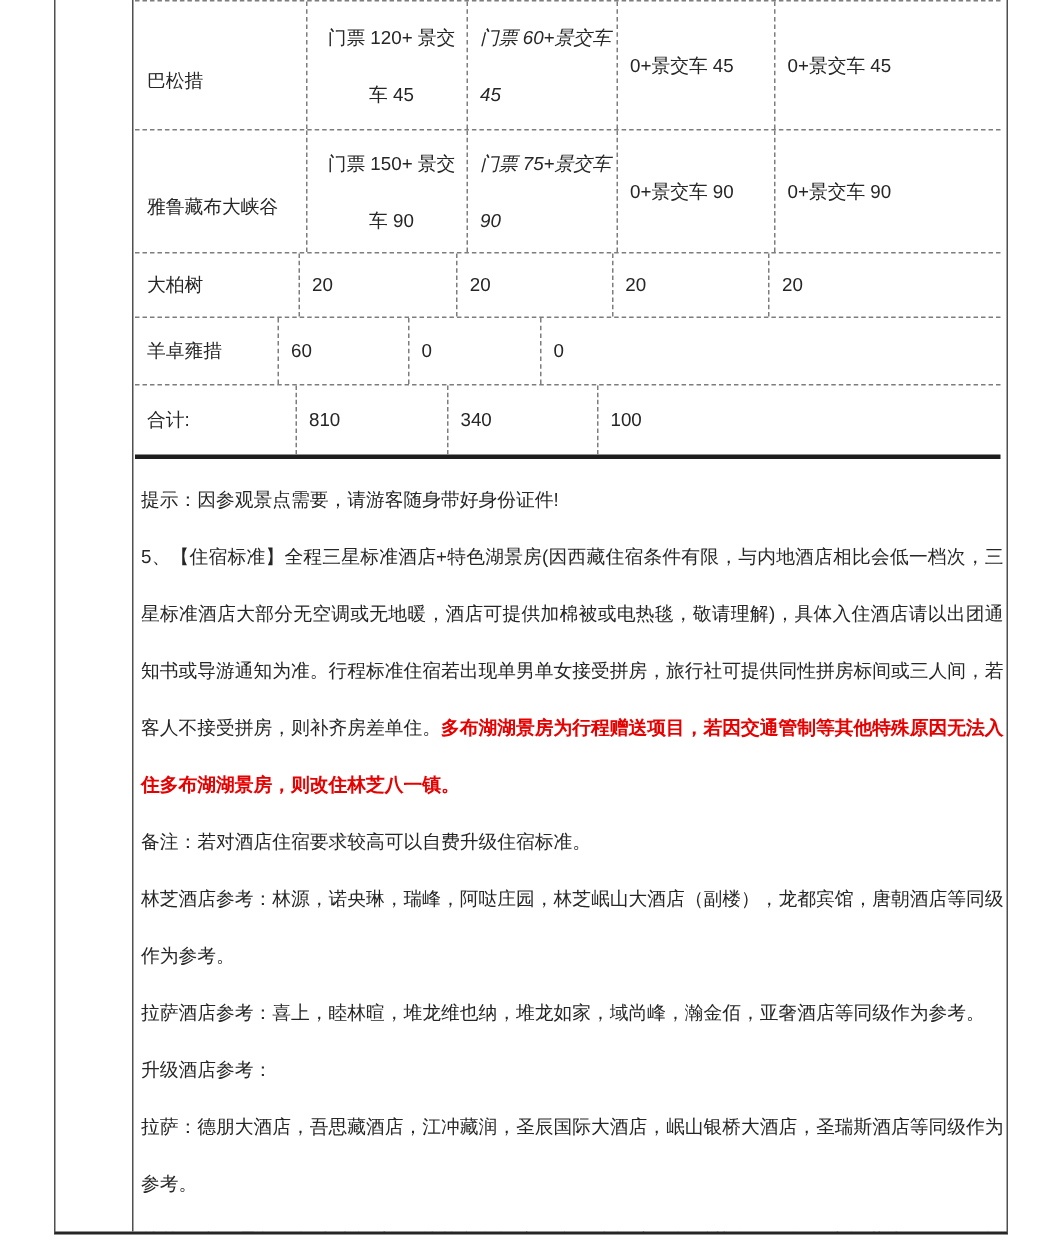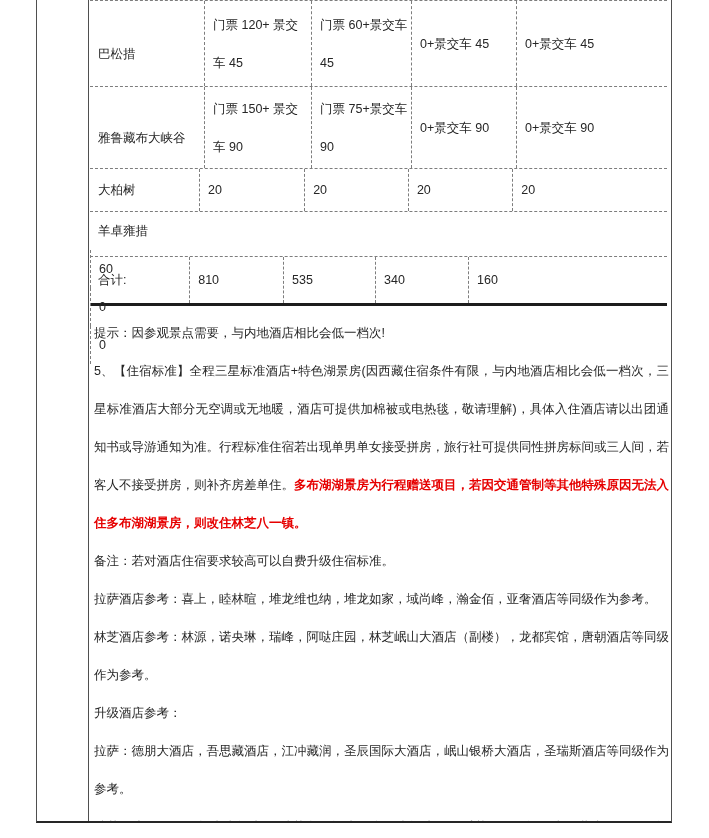--- a/index.html
+++ b/index.html
@@ -52,26 +52,26 @@
     padding:0 2px 0 8px;
     box-sizing:border-box;
     font-size:12.5px;
     line-height:38px;
     border-left:1px dashed #7d7d7d;
   }
   .fee-cell:first-child{border-left:none;}
   .row-h1{height:85px;}
   .row-h2{height:82px;}
   .row-h3{height:43px;gap:40px;}
-  .row-h4{height:45px;flex-direction:column;}
+  .row-h4{height:45px;}
   .row-h5{height:47px;gap:12px;}
   
   .grid-a .c0{width:114px;margin-top:21px;}
-  .grid-a .c1{width:107px;}
-  .grid-a .c2{width:100px;}
+  .grid-a .c1{width:107px;text-align:center;}
+  .grid-a .c2{width:100px;font-style:italic;}
   .grid-a .c3{width:105px;}
   .grid-a .c4{width:151px;}
   .grid-b .c0{width:95px;}
   .grid-b .c1{width:89px;}
   .grid-b .c2{width:87px;}
   .grid-b .c3{width:88px;}
   .grid-b .c4{width:218px;}
   
   .content-text{
     padding:8px 6px 0 4px;
@@ -125,32 +125,31 @@
       <div class="fee-row grid-b row-h4">
         <div class="fee-cell c0">羊卓雍措</div>
         <div class="fee-cell c2">60</div>
         <div class="fee-cell c3">0</div>
         <div class="fee-cell c4">0</div>
       </div>
 
       <div class="fee-row grid-b row-h5">
         <div class="fee-cell c0">合计:</div>
         <div class="fee-cell c1">810</div>
-        <div class="fee-cell c2">535</div>
         <div class="fee-cell c3">340</div>
-        <div class="fee-cell c4">160</div>
+        <div class="fee-cell c4">100</div>
       </div>
 
     </div>
 
     <div class="content-text">
-      <p>提示：因参观景点需要，与内地酒店相比会低一档次!</p>
+      <p>提示：因参观景点需要，请游客随身带好身份证件!</p>
       <p><span>5、【住宿标准】全程三星标准酒店+特色湖景房(因西藏住宿条件有限，与内地酒店相比会低一档次，三星标准酒店大部分无空调或无地暖，酒店可提供加棉被或电热毯，敬请理解)，具体入住酒店请以出团通知书或导游通知为准。行程标准住宿若出现单男单女接受拼房，旅行社可提供同性拼房标间或三人间，若客人不接受拼房，则补齐房差单住。</span><span class="red-bold">多布湖湖景房为行程赠送项目，若因交通管制等其他特殊原因无法入住多布湖湖景房，则改住林芝八一镇。</span></p>
       <p>备注：若对酒店住宿要求较高可以自费升级住宿标准。</p>
+      <p>林芝酒店参考：林源，诺央琳，瑞峰，阿哒庄园，林芝岷山大酒店（副楼），龙都宾馆，唐朝酒店等同级作为参考。</p>
       <p>拉萨酒店参考：喜上，睦林暄，堆龙维也纳，堆龙如家，域尚峰，瀚金佰，亚奢酒店等同级作为参考。</p>
-      <p>林芝酒店参考：林源，诺央琳，瑞峰，阿哒庄园，林芝岷山大酒店（副楼），龙都宾馆，唐朝酒店等同级作为参考。</p>
       <p>升级酒店参考：</p>
       <p>拉萨：德朋大酒店，吾思藏酒店，江冲藏润，圣辰国际大酒店，岷山银桥大酒店，圣瑞斯酒店等同级作为参考。</p>
       <p>林芝：东辰景辉，岷山大酒店 ，林芝印象酒店，利源大酒店，柏乐荟舍，云汐，中恒藏吉，阿洒仓酒店，</p>
     </div>
 
   </div>
 </div>
 
 </body></html>

